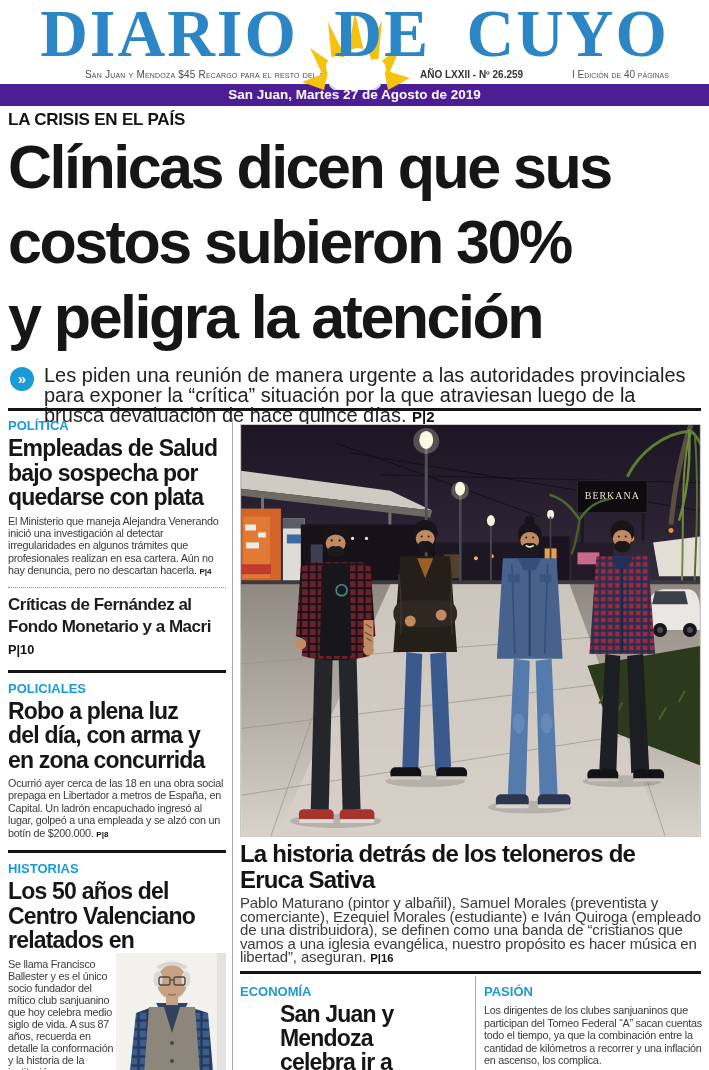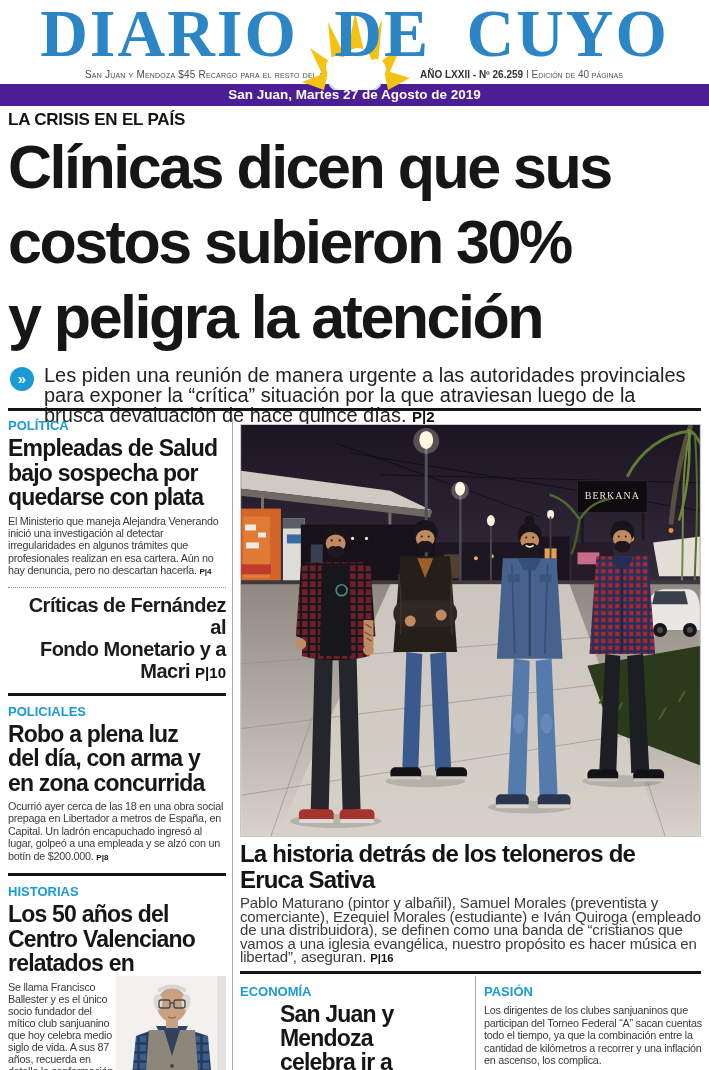--- a/index.html
+++ b/index.html
@@ -10,21 +10,21 @@
   .masthead{position:absolute;top:0;left:0;width:709px;height:106px;}
   .sun-logo{position:absolute;left:300px;top:12px;width:112px;height:78px;z-index:1;}
   .np-title{position:relative;z-index:2;margin:0;text-align:center;
             font-family:"Liberation Serif",serif;font-weight:bold;color:#2c85c4;
             font-size:66px;line-height:64px;letter-spacing:2px;word-spacing:18px;
             transform:scaleY(1.04);transform-origin:top center;white-space:nowrap;}
   .subnotes{position:absolute;top:67px;left:0;width:709px;height:16px;font-size:10px;color:#4a4a4a;}
   .price-note{position:absolute;left:85px;top:2px;font-variant:small-caps;letter-spacing:.2px;}
   .edition-note{position:absolute;left:420px;top:2px;}
   .edition-note b{color:#333;}
-  .edition-note .rest{font-variant:small-caps;color:#555;}
+  .edition-note .rest{font-variant:small-caps;color:#555;margin-left:46px;}
   .datebar{position:absolute;top:84px;left:0;width:709px;height:22px;background:#4c1d95;
            color:#fff;font-weight:bold;font-size:13.5px;line-height:22px;text-align:center;}
 
   
   .lead{position:absolute;top:110px;left:8px;width:695px;}
   .kicker{font-size:17px;font-weight:bold;letter-spacing:-.2px;}
   .lead-hl{font-size:61px;line-height:75px;font-weight:bold;letter-spacing:-2.5px;
            color:#161616;margin-top:0px;}
   .lead-sum{display:flex;margin-top:10px;}
   .chev-badge{flex:0 0 auto;width:24px;height:24px;border-radius:50%;background:#1a9ad6;
@@ -37,21 +37,21 @@
   .v-rule{position:absolute;background:#a9a9a9;width:1px;}
   .v-rule.one{left:232px;top:418px;height:652px;}
 
   
   .left-col{position:absolute;top:416px;left:8px;width:218px;}
   .section-label{color:#1a9ad6;font-weight:bold;font-size:13px;margin:8px 0 3px;}
   .hl{font-size:23px;line-height:24.5px;font-weight:bold;letter-spacing:-.8px;color:#161616;}
   .body-text{margin:5px 0 0;font-size:10.8px;line-height:12.4px;letter-spacing:-.25px;color:#3b3b3b;}
   hr.dotted{border:none;border-top:1px dotted #8f8f8f;margin:8px 0 6px;}
   hr.black{border:none;border-top:3px solid #141414;margin:9px 0 0;}
-  .sec-hl{font-size:20px;line-height:22px;font-weight:bold;letter-spacing:-.5px;color:#1c1c1c;text-align:right;}
+  .sec-hl{font-size:17px;line-height:22px;font-weight:bold;letter-spacing:-.5px;color:#1c1c1c;}
   .hist-row{display:flex;margin-top:0;}
   .hist-left{width:108px;flex:0 0 auto;}
   .hist-photo{width:110px;height:176px;flex:0 0 auto;}
 
   
   .center-col{position:absolute;top:424px;left:240px;width:461px;}
   .band-photo{display:block;width:461px;height:413px;border:1px solid #c9c9c9;box-sizing:border-box;}
   .cap-hl{font-size:24px;line-height:26px;font-weight:bold;letter-spacing:-.8px;margin-top:4px;}
   .cap-body{margin:3px 0 0;font-size:15px;line-height:13.6px;letter-spacing:-.15px;color:#3b3b3b;}
   .center-col hr.black{margin-top:5px;}

